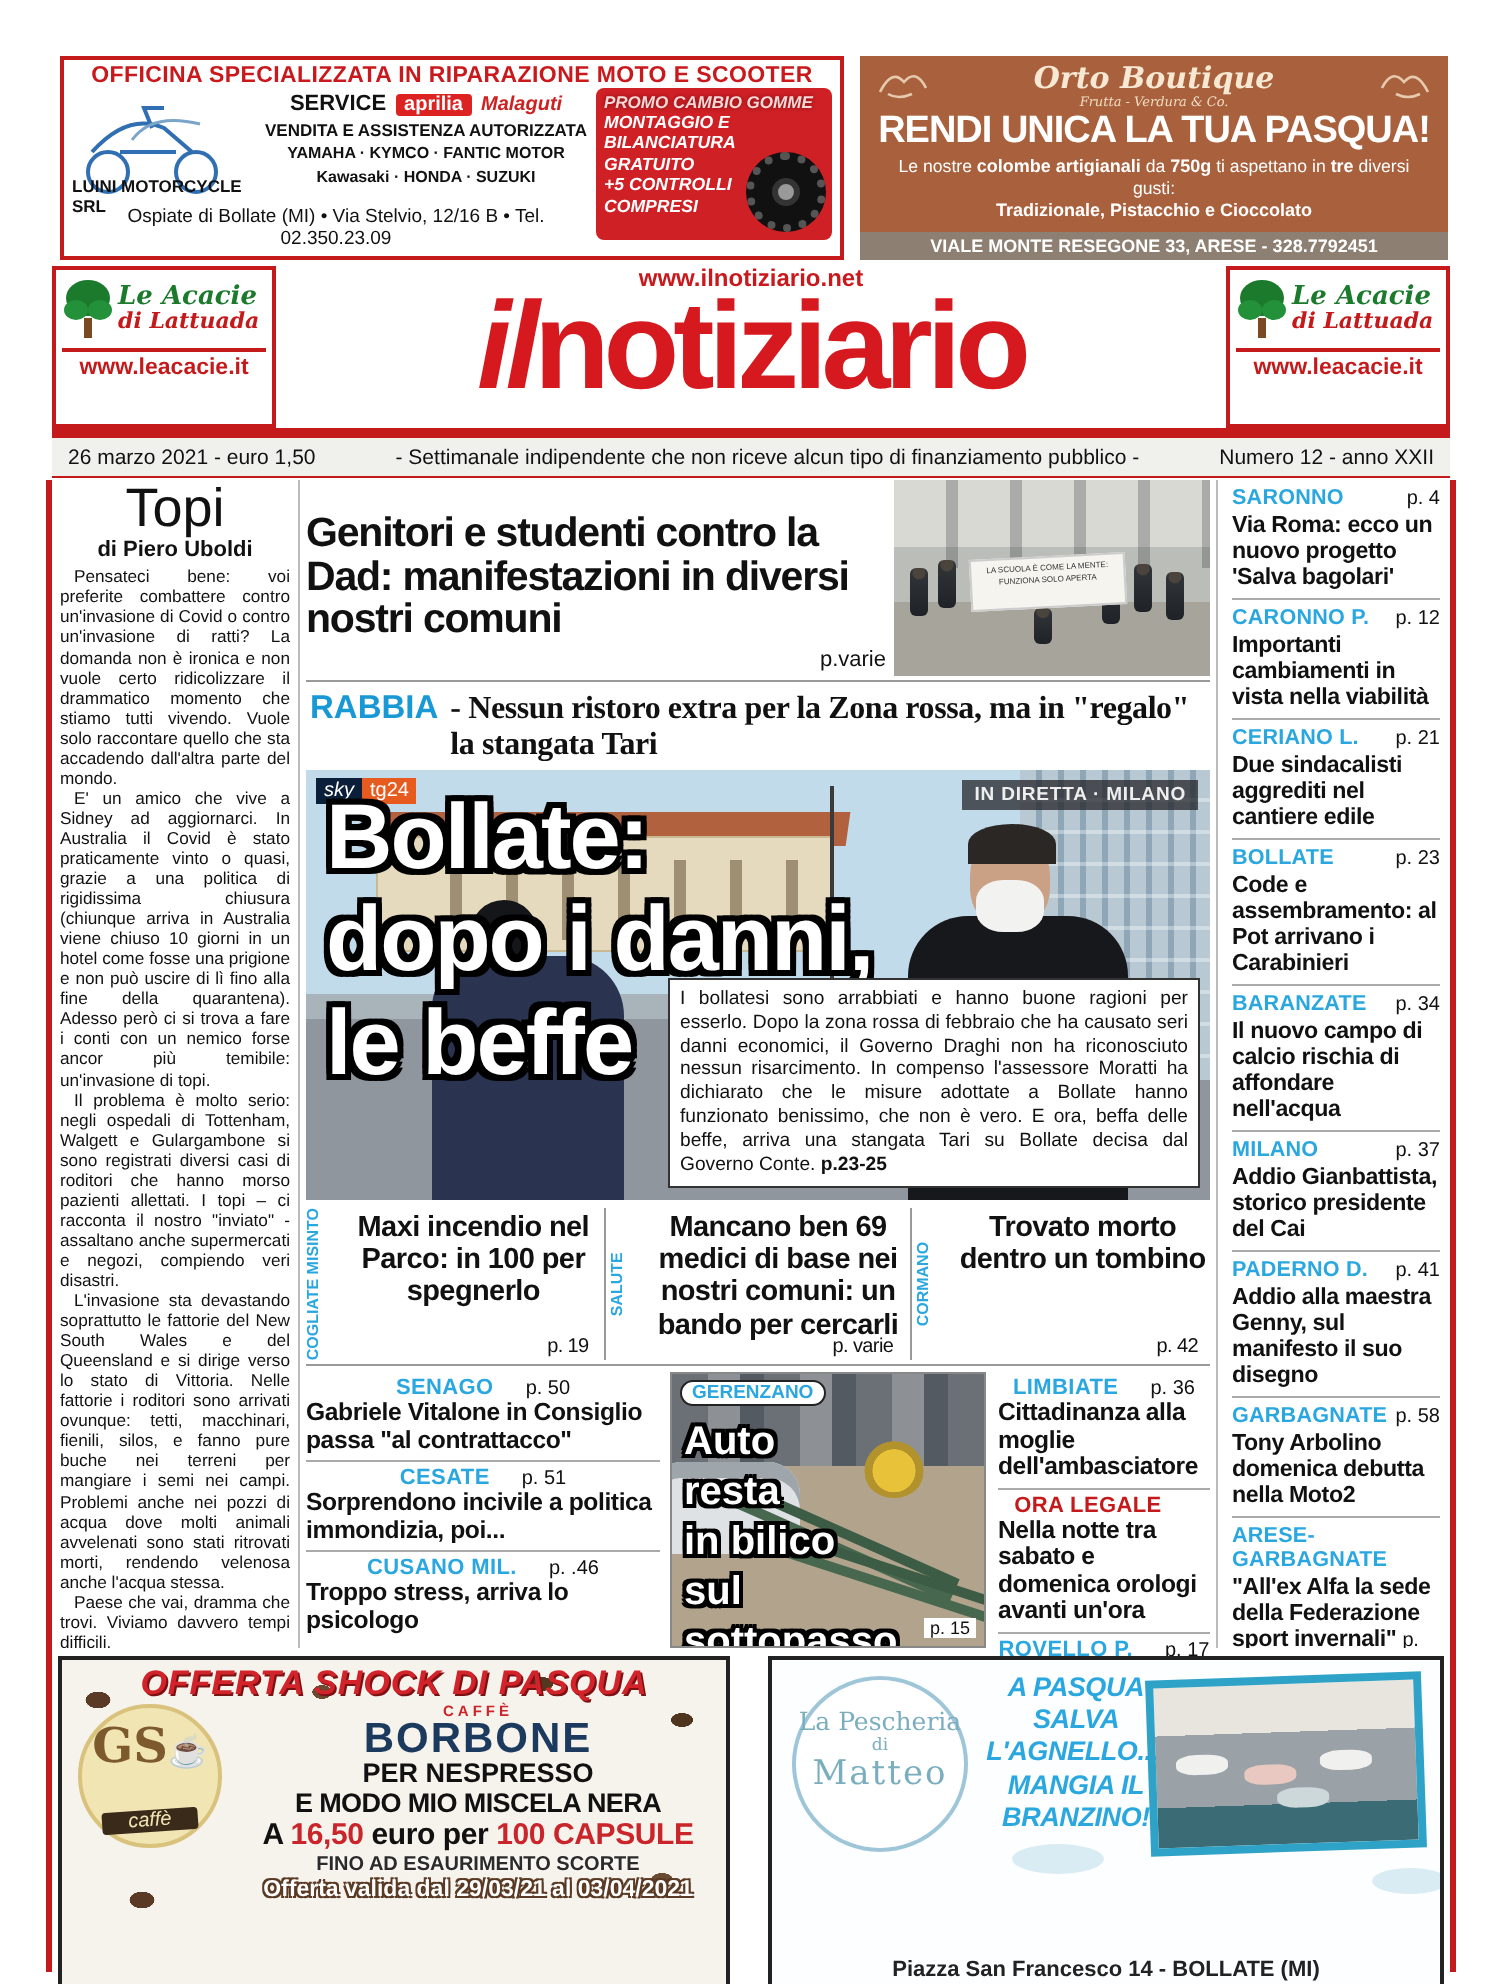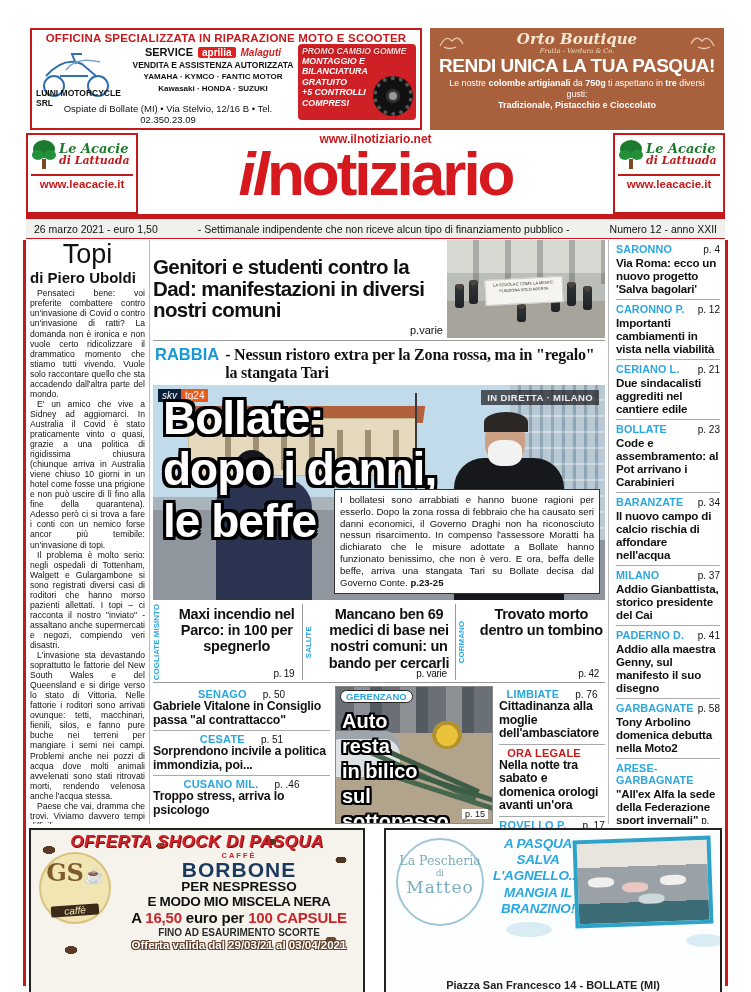--- a/index.html
+++ b/index.html
@@ -59,21 +59,21 @@
 
   
   .content{position:absolute;top:240px;left:23px;width:705px;height:746px;
     border-left:3px solid #c51a1b;border-right:3px solid #c51a1b;padding:0 3px;}
   .columns{display:flex;height:584px;}
   .vdiv{width:1px;background:#bbb;margin:0 3px;}
 
   
   .col-left{width:117px;padding:0 1px;overflow:hidden;}
   .topi-title{font-size:27px;text-align:center;line-height:1.05;}
-  .topi-by{font-weight:bold;font-size:15px;margin:1px 0 2px;}
+  .topi-by{font-weight:bold;font-size:11px;text-align:center;margin:1px 0 2px;}
   .col-left p{margin:0;font-size:8.6px;line-height:1.17;text-align:justify;text-indent:7px;}
 
   
   .col-center{width:452px;display:flex;flex-direction:column;}
   .lead{display:flex;height:104px;}
   .lead-text{flex:1;position:relative;padding-top:16px;}
   .lead-h{font-weight:bold;font-size:20.5px;line-height:1.06;letter-spacing:-.6px;}
   .lead-page{position:absolute;right:4px;bottom:2px;font-size:11px;}
   .lead-photo{width:158px;height:98px;position:relative;overflow:hidden;
     background:linear-gradient(#d9d9d4 0 34%,#babdb8 34% 62%,#a7a49c 62%);}
@@ -264,20 +264,21 @@
     <svg class="bird" style="right:8px" width="26" height="20" viewBox="0 0 26 20">
       <path d="M24 14 Q18 2 12 9 Q6 2 1 12 M8 15 q6 3 12 0" fill="none" stroke="#f0ddc2" stroke-width="1.3"></path>
     </svg>
     <div class="orto-shop">Orto Boutique</div>
     <div class="orto-sub">Frutta - Verdura &amp; Co.</div>
     <div class="orto-head">RENDI UNICA LA TUA PASQUA!</div>
     <div class="orto-body">
       <span>Le nostre </span><b>colombe artigianali</b><span> da </span><b>750g</b><span> ti aspettano in </span><b>tre</b><span> diversi gusti:</span><br>
       <b>Tradizionale, Pistacchio e Cioccolato</b>
     </div>
+    <div class="orto-footer">VIALE MONTE RESEGONE 33, ARESE - 328.7792451</div>
   </div>
 </div>
 
 <div class="masthead">
   <div class="acacie">
     <div class="acacie-row">
       <svg width="26" height="34" viewBox="0 0 26 34">
         <rect x="11" y="22" width="4" height="10" fill="#7a4a22"></rect>
         <ellipse cx="13" cy="12" rx="11" ry="9" fill="#1c7a2d"></ellipse>
         <ellipse cx="7" cy="18" rx="6" ry="5" fill="#23913a"></ellipse>
@@ -459,21 +460,21 @@
             <div class="outl">sottopasso</div>
             <div class="outl">pedonale</div>
           </div>
           <div class="gz-page">p. 15</div>
         </div>
 
         <div class="briefs briefs-right">
           <div class="brief">
             <div class="bhead">
                 <span class="btown">LIMBIATE</span>
-                <span class="bpage">p. 76</span>
+                <span class="bpage">p. 36</span>
               </div>
             <div class="btitle">Cittadinanza alla moglie dell'ambasciatore</div>
           </div>
           <div class="brief">
             <div class="bhead">
                 <span class="btown red">ORA LEGALE</span>
                 <span class="bpage"></span>
               </div>
             <div class="btitle">Nella notte tra sabato e domenica orologi avanti un'ora</div>
           </div>

